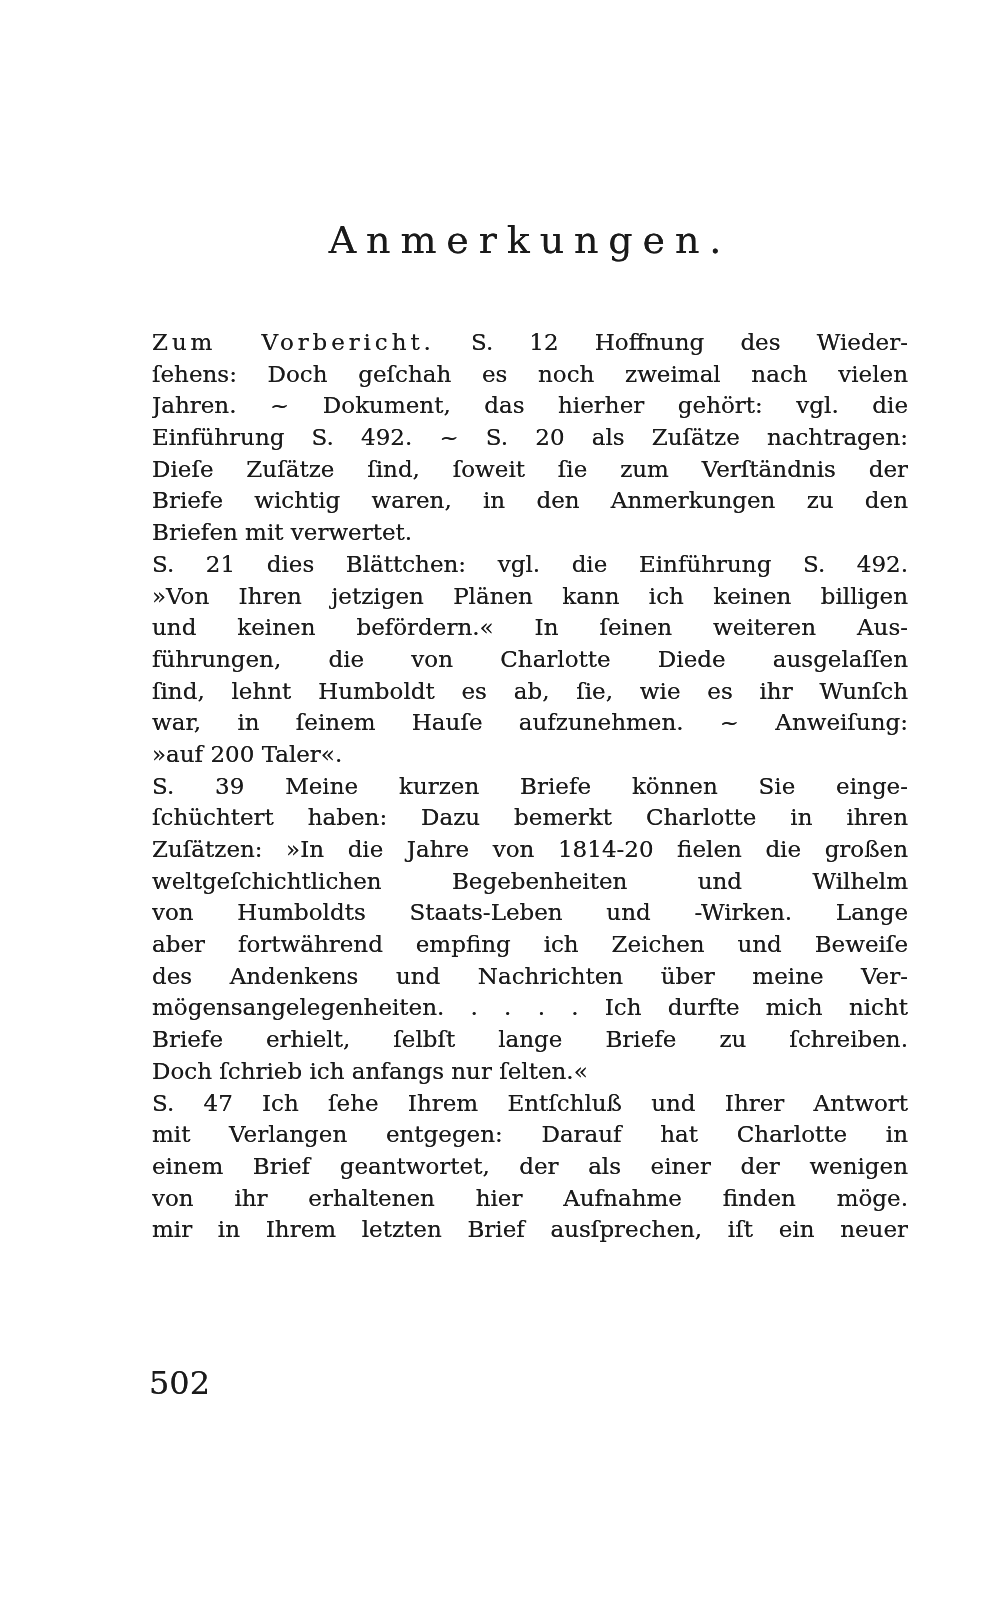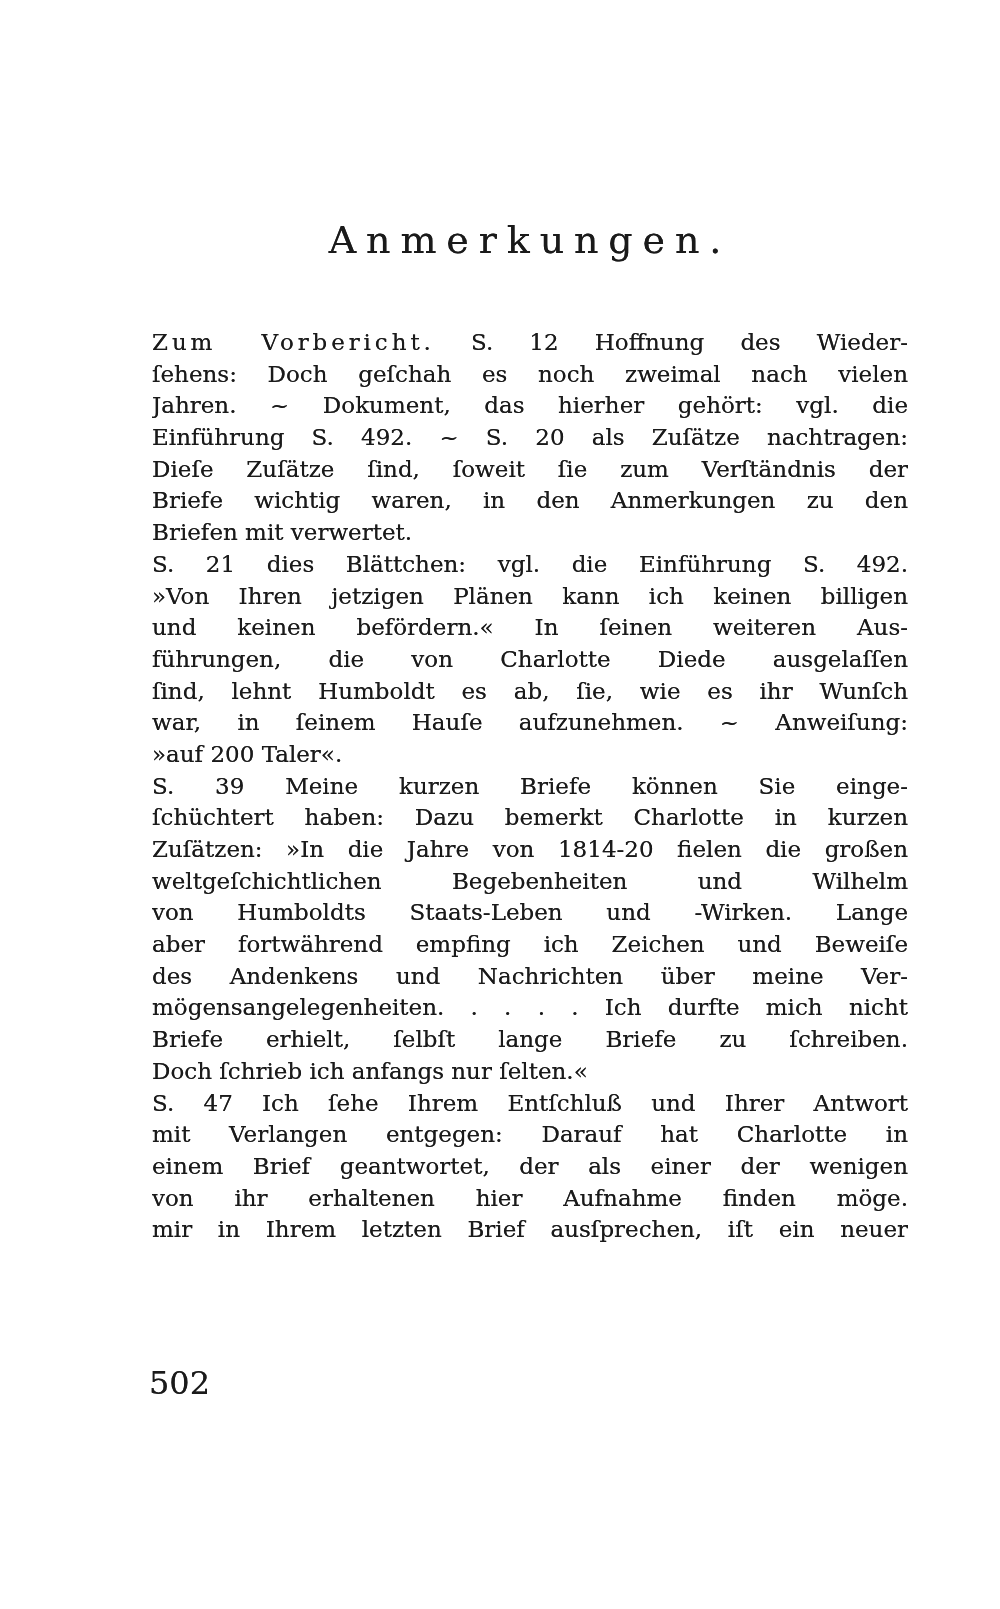--- a/index.html
+++ b/index.html
@@ -72,21 +72,21 @@
       <div class="line"><span>Briefe wichtig waren, in den Anmerkungen zu den</span></div>
       <div class="line left"><span>Briefen mit verwertet.</span></div>
       <div class="line"><span>S. 21 dies Blättchen: vgl. die Einführung S. 492.</span></div>
       <div class="line"><span>»Von Ihren jetzigen Plänen kann ich keinen billigen</span></div>
       <div class="line"><span>und keinen befördern.« In ſeinen weiteren Aus-</span></div>
       <div class="line"><span>führungen, die von Charlotte Diede ausgelaſſen</span></div>
       <div class="line"><span>ſind, lehnt Humboldt es ab, ſie, wie es ihr Wunſch</span></div>
       <div class="line"><span>war, in ſeinem Hauſe aufzunehmen. ~ Anweiſung:</span></div>
       <div class="line left"><span>»auf 200 Taler«.</span></div>
       <div class="line"><span>S. 39 Meine kurzen Briefe können Sie einge-</span></div>
-      <div class="line"><span>ſchüchtert haben: Dazu bemerkt Charlotte in kurzen</span></div>
+      <div class="line"><span>ſchüchtert haben: Dazu bemerkt Charlotte in ihren</span></div>
       <div class="line"><span>Zuſätzen: »In die Jahre von 1814-20 fielen die großen</span></div>
       <div class="line"><span>weltgeſchichtlichen Begebenheiten und Wilhelm</span></div>
       <div class="line"><span>von Humboldts Staats-Leben und -Wirken. Lange</span></div>
       <div class="line"><span>aber fortwährend empfing ich Zeichen und Beweiſe</span></div>
       <div class="line"><span>des Andenkens und Nachrichten über meine Ver-</span></div>
       <div class="line"><span>mögensangelegenheiten. . . . . Ich durfte mich nicht</span></div>
       <div class="line"><span>Briefe erhielt, ſelbſt lange Briefe zu ſchreiben.</span></div>
       <div class="line left"><span>Doch ſchrieb ich anfangs nur ſelten.«</span></div>
       <div class="line"><span>S. 47 Ich ſehe Ihrem Entſchluß und Ihrer Antwort</span></div>
       <div class="line"><span>mit Verlangen entgegen: Darauf hat Charlotte in</span></div>

